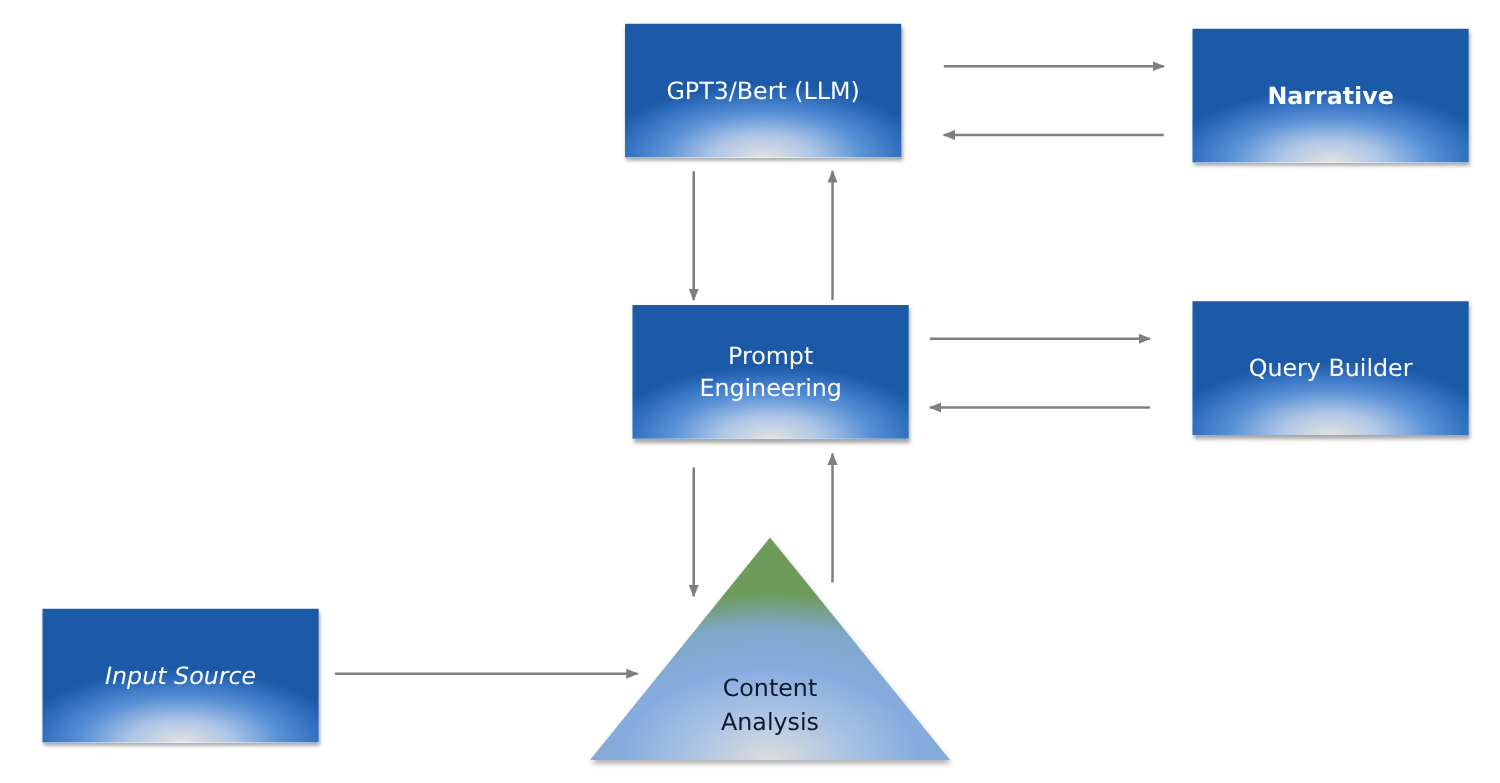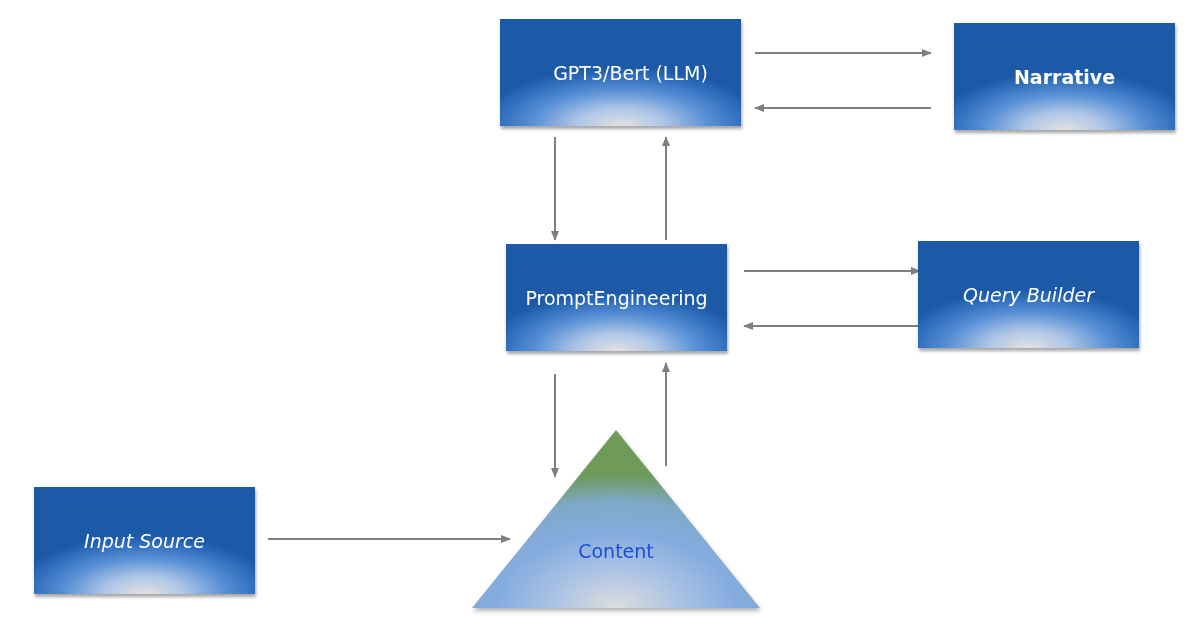--- a/index.html
+++ b/index.html
@@ -6,21 +6,21 @@
   body { width:1200px; height:626px; position:relative; overflow:hidden; font-family:"DejaVu Sans", sans-serif; }
   .box {
     position:absolute; width:221px; height:107px;
     background: radial-gradient(ellipse 60% 55% at 50% 100%, #e2e2e2 0%, #aec6e6 30%, #5a91d6 60%, #2f6dbd 85%, #1c5aa8 100%);
     box-shadow: 1px 3px 3px rgba(0,0,0,0.35);
     display:flex; align-items:center; justify-content:center; text-align:center;
     color:#ffffff; font-size:19px; line-height:26px;
   }
   .box span { display:block; }
   svg.arrows { position:absolute; left:0; top:0; }
-  .tri-label { position:absolute; left:516px; top:538px; width:200px; text-align:center; color:#1d4ed8; font-size:19px; line-height:27px; }
+  .tri-label { position:absolute; left:516px; top:538px; width:200px; text-align:center; color:#0f172a; font-size:19px; line-height:27px; }
 </style>
 </head>
 <body>
 
 <svg class="arrows" width="1200" height="626">
   <defs>
     <marker id="ah" markerWidth="10" markerHeight="10" refX="9" refY="5" orient="auto" markerUnits="userSpaceOnUse">
       <path d="M0,1 L10,5 L0,9 z" fill="#7f7f7f"></path>
     </marker>
     <radialGradient id="triGrad" cx="50%" cy="100%" r="75%" fx="50%" fy="100%">
@@ -41,32 +41,33 @@
   <line x1="931" y1="108" x2="755" y2="108" stroke="#7f7f7f" stroke-width="2" marker-end="url(#ah)"></line>
   <line x1="555" y1="137" x2="555" y2="240" stroke="#7f7f7f" stroke-width="2" marker-end="url(#ah)"></line>
   <line x1="666" y1="240" x2="666" y2="137" stroke="#7f7f7f" stroke-width="2" marker-end="url(#ah)"></line>
   <line x1="744" y1="271" x2="920" y2="271" stroke="#7f7f7f" stroke-width="2" marker-end="url(#ah)"></line>
   <line x1="920" y1="326" x2="744" y2="326" stroke="#7f7f7f" stroke-width="2" marker-end="url(#ah)"></line>
   <line x1="555" y1="374" x2="555" y2="477" stroke="#7f7f7f" stroke-width="2" marker-end="url(#ah)"></line>
   <line x1="666" y1="466" x2="666" y2="363" stroke="#7f7f7f" stroke-width="2" marker-end="url(#ah)"></line>
   <line x1="268" y1="539" x2="510" y2="539" stroke="#7f7f7f" stroke-width="2" marker-end="url(#ah)"></line>
 </svg>
 
-<div class="box" style="left:500px; top:19px;padding-left:20px;">
+<div class="box" style="left:500px; top:19px;">
   <span>GPT3/Bert (LLM)</span>
 </div>
 <div class="box" style="left:954px; top:23px;font-weight:bold;">
   <span>Narrative</span>
 </div>
-<div class="box" style="left:506px; top:244px; ">
+<div class="box" style="left:506px; top:244px; flex-direction:column;">
   <span>Prompt</span>
   <span>Engineering</span>
 </div>
-<div class="box" style="left:918px; top:241px;font-style:italic;">
+<div class="box" style="left:954px; top:241px;">
   <span>Query Builder</span>
 </div>
 <div class="box" style="left:34px; top:487px;font-style:italic;">
   <span>Input Source</span>
 </div>
 
 <div class="tri-label">
   <span style="display:block">Content</span>
+  <span style="display:block">Analysis</span>
 </div>
 
 </body></html>

